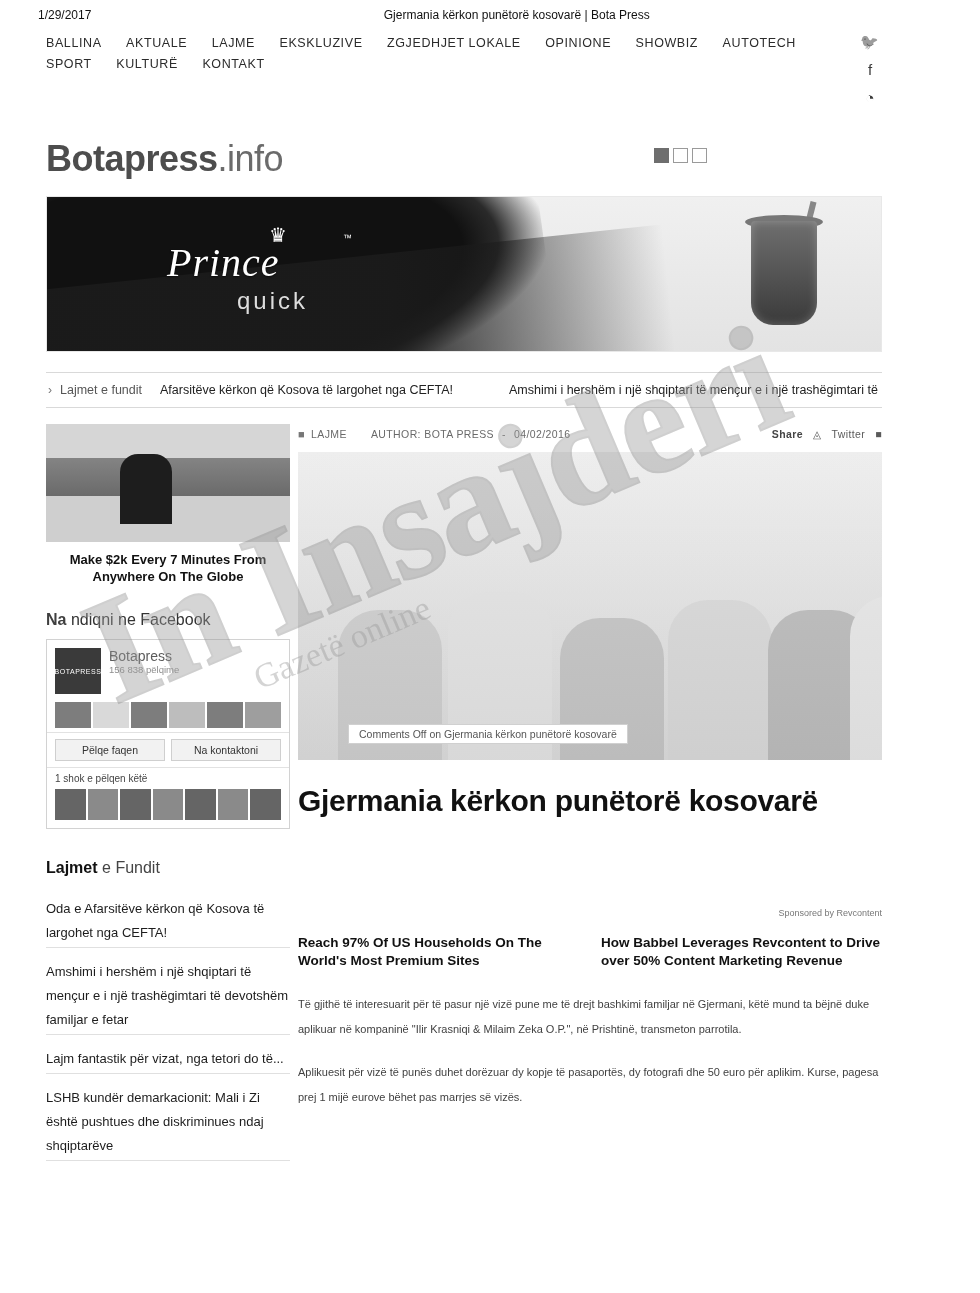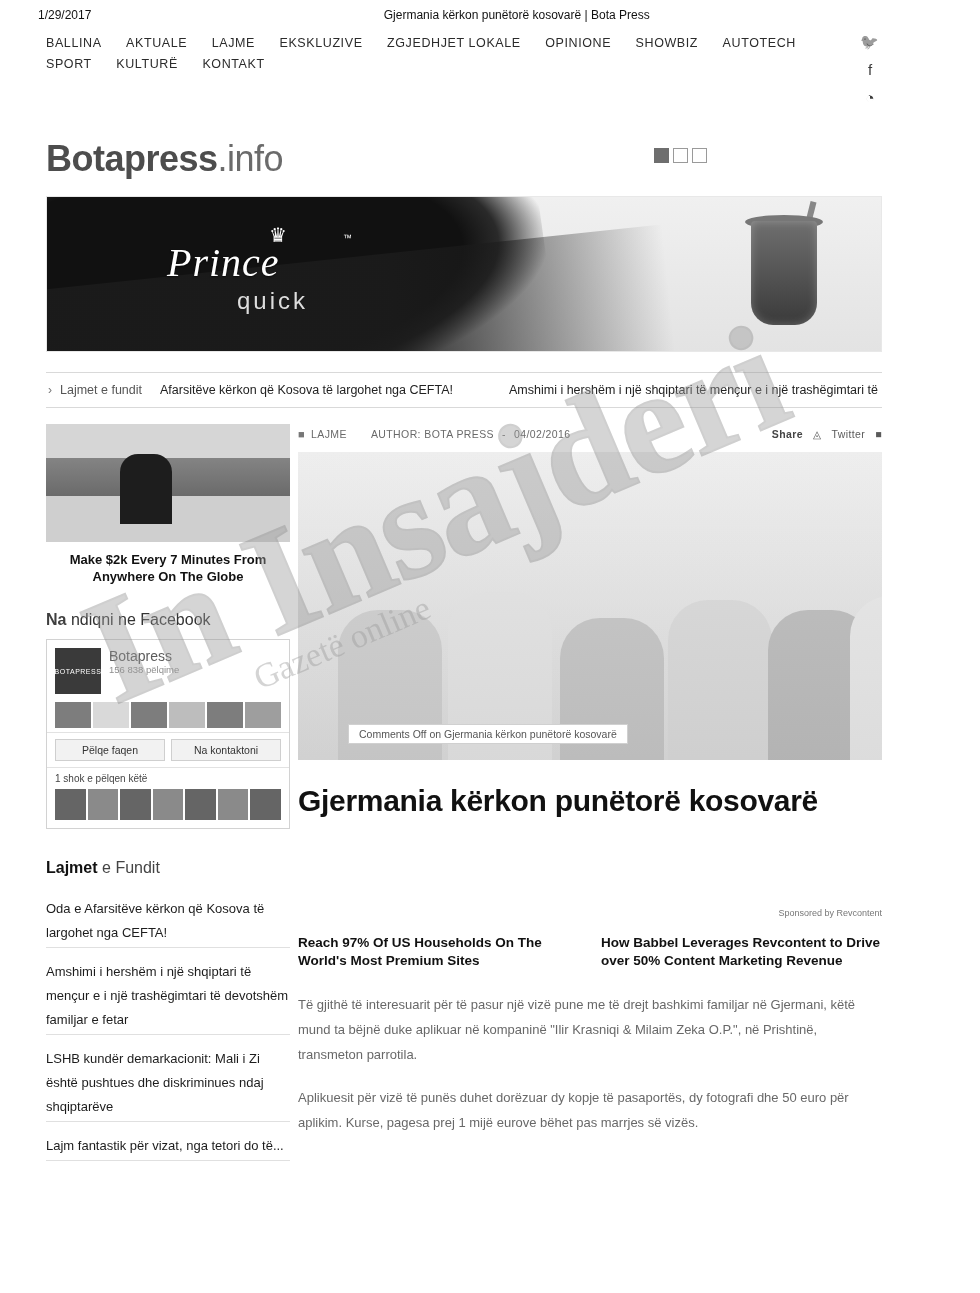--- a/index.html
+++ b/index.html
@@ -212,21 +212,21 @@
   }
   .headline {
     font-size: 30px; font-weight: 700; line-height: 38px;
     margin-top: 22px; color:#111; letter-spacing:-.3px;
   }
   .sponsor { text-align:right; font-size:9px; color:#777; margin-top: 88px; }
   .promos { display:flex; gap:22px; margin-top: 16px; }
   .promo { flex:1; }
   .promo-t { font-size:13.5px; font-weight:700; line-height:18px; color:#111; }
   .body-copy { margin-top: 22px; }
-  .body-copy p { font-size: 13px; line-height: 25px; color:#ef4444; margin: 0 0 18px 0; }
+  .body-copy p { font-size: 11px; line-height: 25px; color:#0c4a6e; margin: 0 0 18px 0; }
   
   .watermark {
     position:absolute; left: 120px; top: 400px; width:820px; height:470px;
     transform: rotate(-23deg);
     pointer-events:none;
     opacity:.42;
   }
   .wm-main {
     font-family:"Liberation Serif", serif;
     font-size: 150px; font-weight:700; color:#9b9b9b;
@@ -351,22 +351,22 @@
         </div>
       </div>
 
       <div class="latest-head">
         <b>Lajmet</b>
         <span>e Fundit</span>
       </div>
       <ul class="latest">
         <li>Oda e Afarsitëve kërkon që Kosova të largohet nga CEFTA!</li>
         <li>Amshimi i hershëm i një shqiptari të mençur e i një trashëgimtari të devotshëm familjar e fetar</li>
+        <li>Lajm fantastik për vizat, nga tetori do të...</li>
         <li>LSHB kundër demarkacionit: Mali i Zi është pushtues dhe diskriminues ndaj shqiptarëve</li>
-        <li>Lajm fantastik për vizat, nga tetori do të...</li>
       </ul>
     </aside>
 
     <main class="main">
 
       <div class="meta">
         <span class="cat-ico">■</span>
         <span class="cat">LAJME</span>
         <span class="author">AUTHOR: BOTA PRESS</span>
         <span class="dash">-</span>

